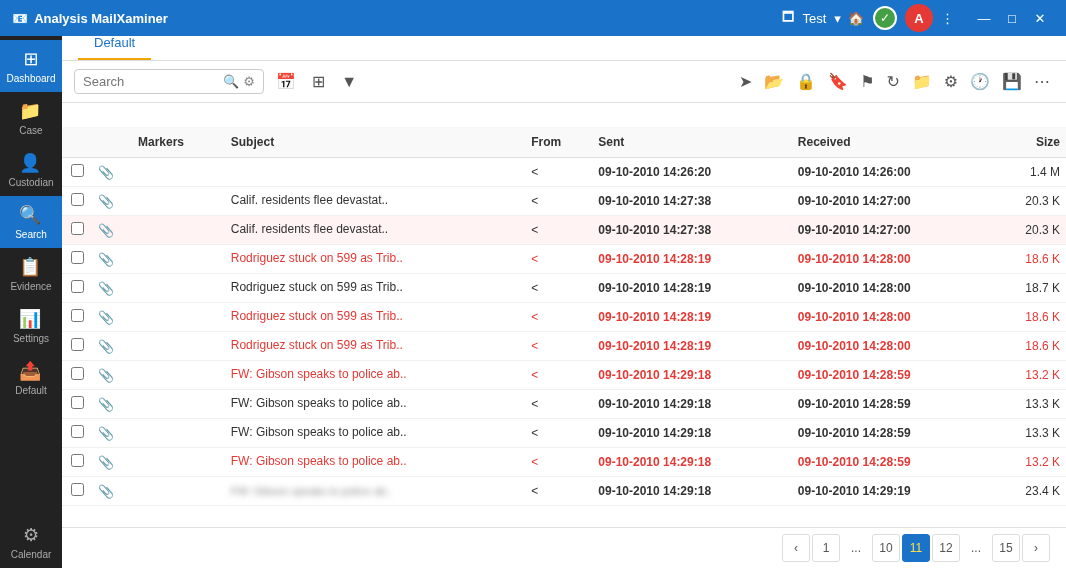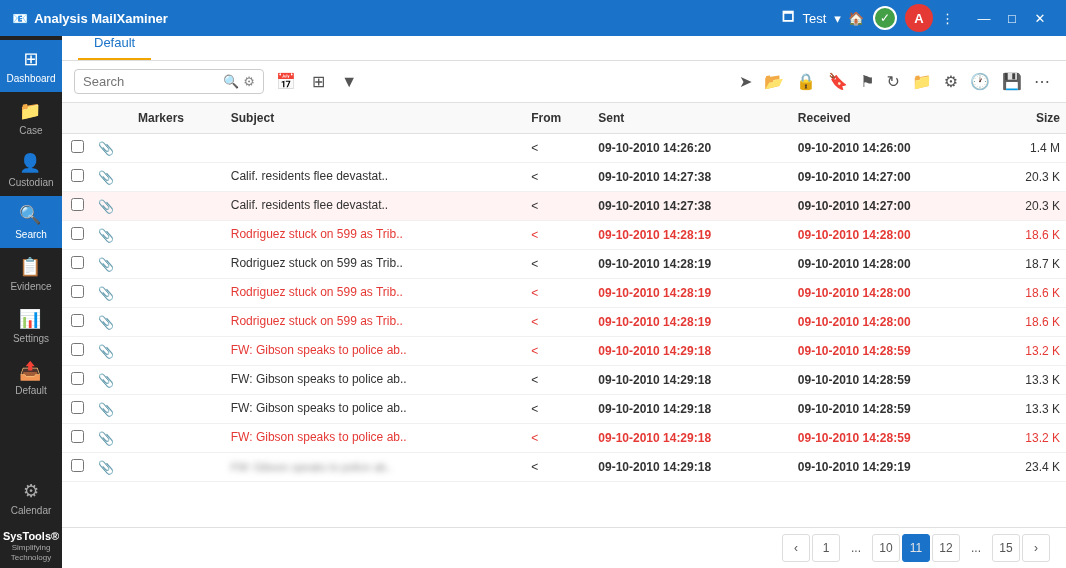--- a/index.html
+++ b/index.html
@@ -106,21 +106,21 @@
       color: #555;
     }
     .filter-tab:first-child { border-radius: 4px 0 0 4px; }
     .filter-tab:last-child { border-radius: 0 4px 4px 0; }
     .filter-tab.active { background: #1a73c8; color: white; border-color: #1a73c8; }
     .filter-tab + .filter-tab { border-left: none; }
     .toolbar-right-icons { display: flex; align-items: center; gap: 4px; margin-left: auto; }
 
     
     .table-wrap { flex: 1; overflow-y: auto; background: white; }
-    table { width: 100%; border-collapse: collapse; font-size: 12px; }
+    table { width: 100%; border-collapse: collapse; font-size: 12px; margin-top: 24px; }
     thead th {
       background: #f9f9f9;
       border-bottom: 1px solid #e0e0e0;
       padding: 8px 6px;
       text-align: left;
       color: #333;
       font-weight: 600;
       white-space: nowrap;
       position: sticky;
       top: 0;
@@ -160,21 +160,21 @@
       background: white;
       cursor: pointer;
       font-size: 12px;
       color: #555;
       display: flex;
       align-items: center;
       justify-content: center;
       border-radius: 3px;
       padding: 0 6px;
     }
-    .page-btn.active { background: #1a73c8; color: #e5e5e5; border-color: #1a73c8; }
+    .page-btn.active { background: #1a73c8; color: #fde047; border-color: #1a73c8; }
     .page-btn.dots { border: none; background: none; cursor: default; }
   </style>
 </head>
 <body>
 
 <div class="titlebar">
   <div class="titlebar-logo">
     <span>📧</span>
     <span>Analysis MailXaminer</span>
   </div>
@@ -220,24 +220,20 @@
       <span class="sidebar-icon">📊</span>
       <span>Settings</span>
     </div>
     <div class="sidebar-item">
       <span class="sidebar-icon">📤</span>
       <span>Default</span>
     </div>
     <div class="sidebar-item" style="margin-top:auto;">
       <span class="sidebar-icon">⚙</span>
       <span>Calendar</span>
-    </div>
-    <div class="sidebar-brand">
-      <strong>SysTools®</strong>
-      <span style="font-size:8px;">Simplifying Technology</span>
     </div>
   </div>
 
   <div class="content">
     <div class="tab-bar">
       <div class="tab active">
         <span>Default</span>
       </div>
     </div>
 

